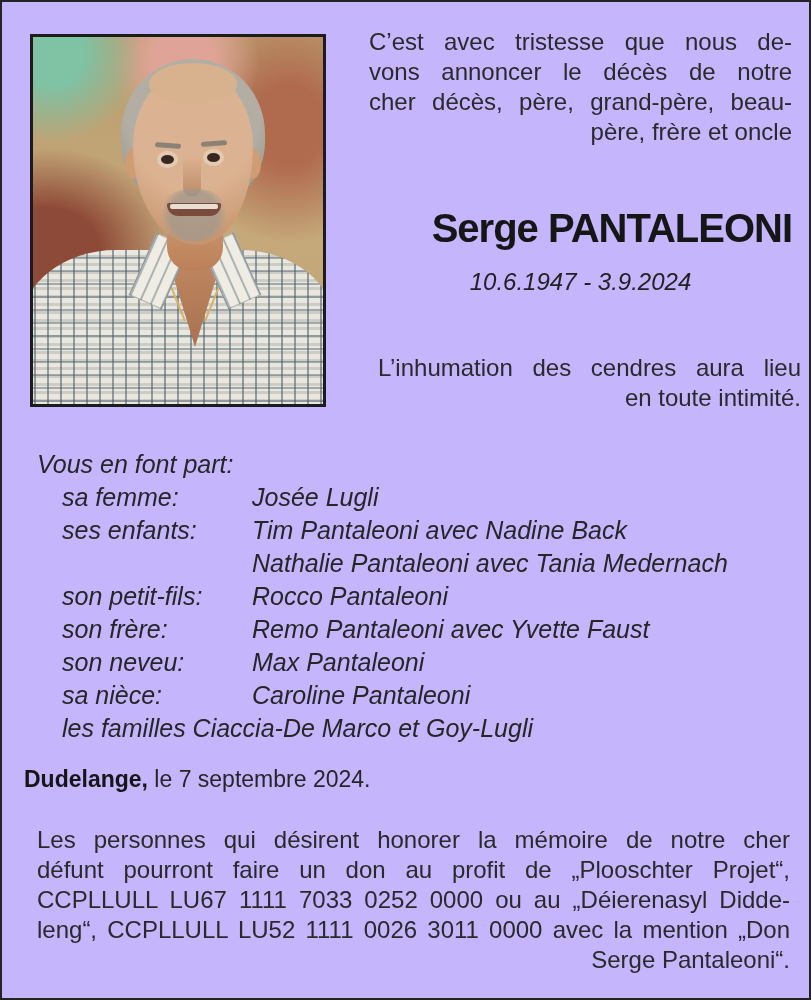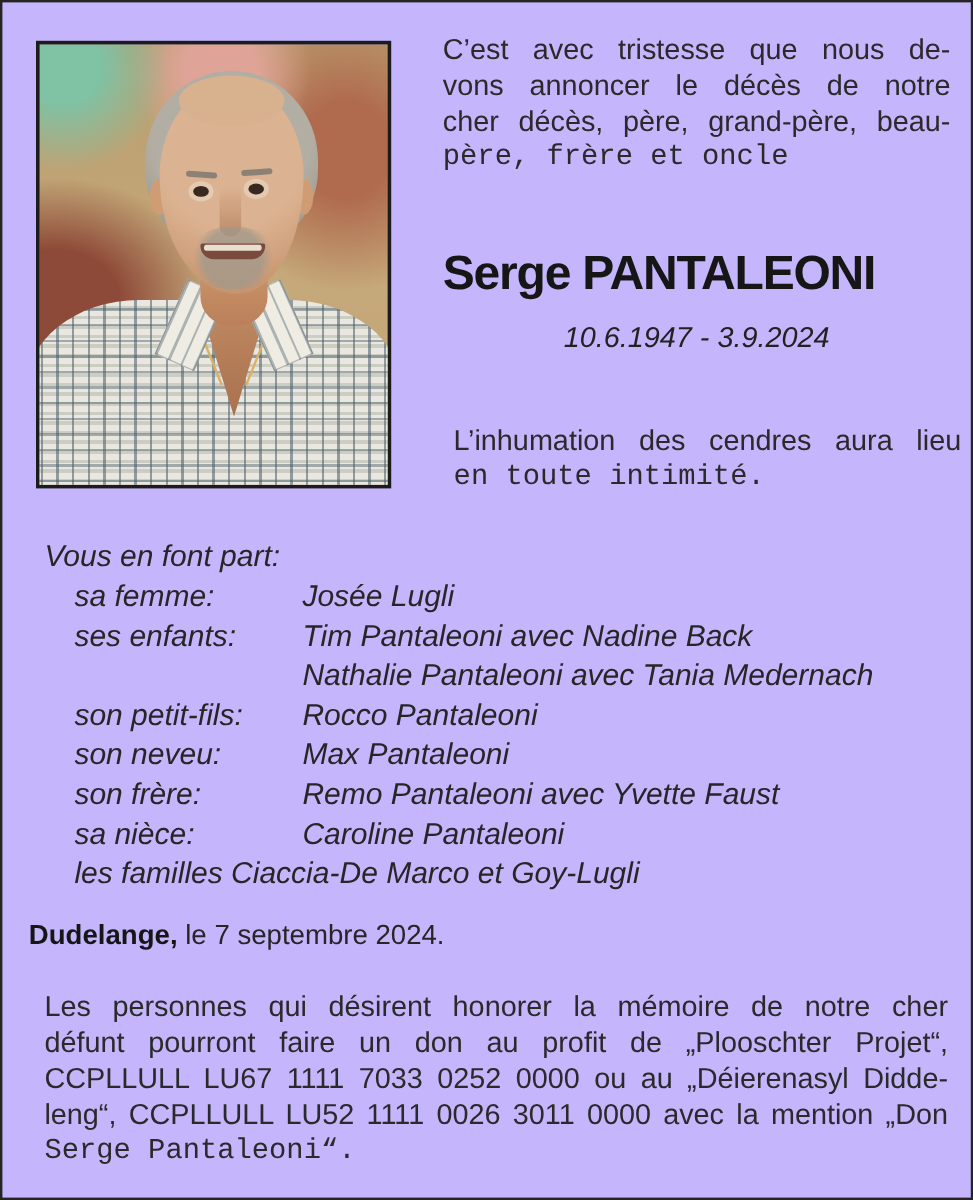--- a/index.html
+++ b/index.html
@@ -93,24 +93,24 @@
   .mouth::after{content:"";position:absolute;left:3px;top:1px;width:48px;height:5px;background:#e9dfd1;border-radius:2px;}
   .ear-l,.ear-r{width:16px;height:30px;background:#cf9c74;border-radius:50%;top:112px;}
   .ear-l{left:92px;}
   .ear-r{left:212px;}
   
   .intro{
     position:absolute;left:367px;top:25px;width:423px;
     font-size:24px;line-height:30px;color:#2a2a2a;
   }
   .jline{text-align:justify;text-align-last:justify;white-space:normal;}
-  .lline{text-align:left;font-family:Liberation Mono, monospace;}
+  .lline{text-align:right;}
   .name{
     position:absolute;left:367px;top:204px;width:423px;
-    text-align:left;font-size:40px;font-weight:bold;
+    text-align:right;font-size:40px;font-weight:bold;
     letter-spacing:-1px;color:#161616;
   }
   .dates{
     position:absolute;left:367px;top:266px;width:423px;
     text-align:center;font-size:24px;color:#222;font-style:italic;
   }
   .burial{
     position:absolute;left:376px;top:351px;width:423px;
     font-size:24px;line-height:30px;color:#2a2a2a;
   }
@@ -188,26 +188,26 @@
       </div>
       <div class="frow">
         <span class="lbl"></span>
         <span class="val">Nathalie Pantaleoni avec Tania Medernach</span>
       </div>
       <div class="frow">
         <span class="lbl">son petit-fils:</span>
         <span class="val">Rocco Pantaleoni</span>
       </div>
       <div class="frow">
+        <span class="lbl">son frère:</span>
+        <span class="val">Remo Pantaleoni avec Yvette Faust</span>
+      </div>
+      <div class="frow">
         <span class="lbl">son neveu:</span>
         <span class="val">Max Pantaleoni</span>
-      </div>
-      <div class="frow">
-        <span class="lbl">son frère:</span>
-        <span class="val">Remo Pantaleoni avec Yvette Faust</span>
       </div>
       <div class="frow">
         <span class="lbl">sa nièce:</span>
         <span class="val">Caroline Pantaleoni</span>
       </div>
       <div>les familles Ciaccia-De Marco et Goy-Lugli</div>
     </div>
   </div>
 
   <div class="dateline"><span class="city">Dudelange,</span><span> le 7 septembre 2024.</span></div>

